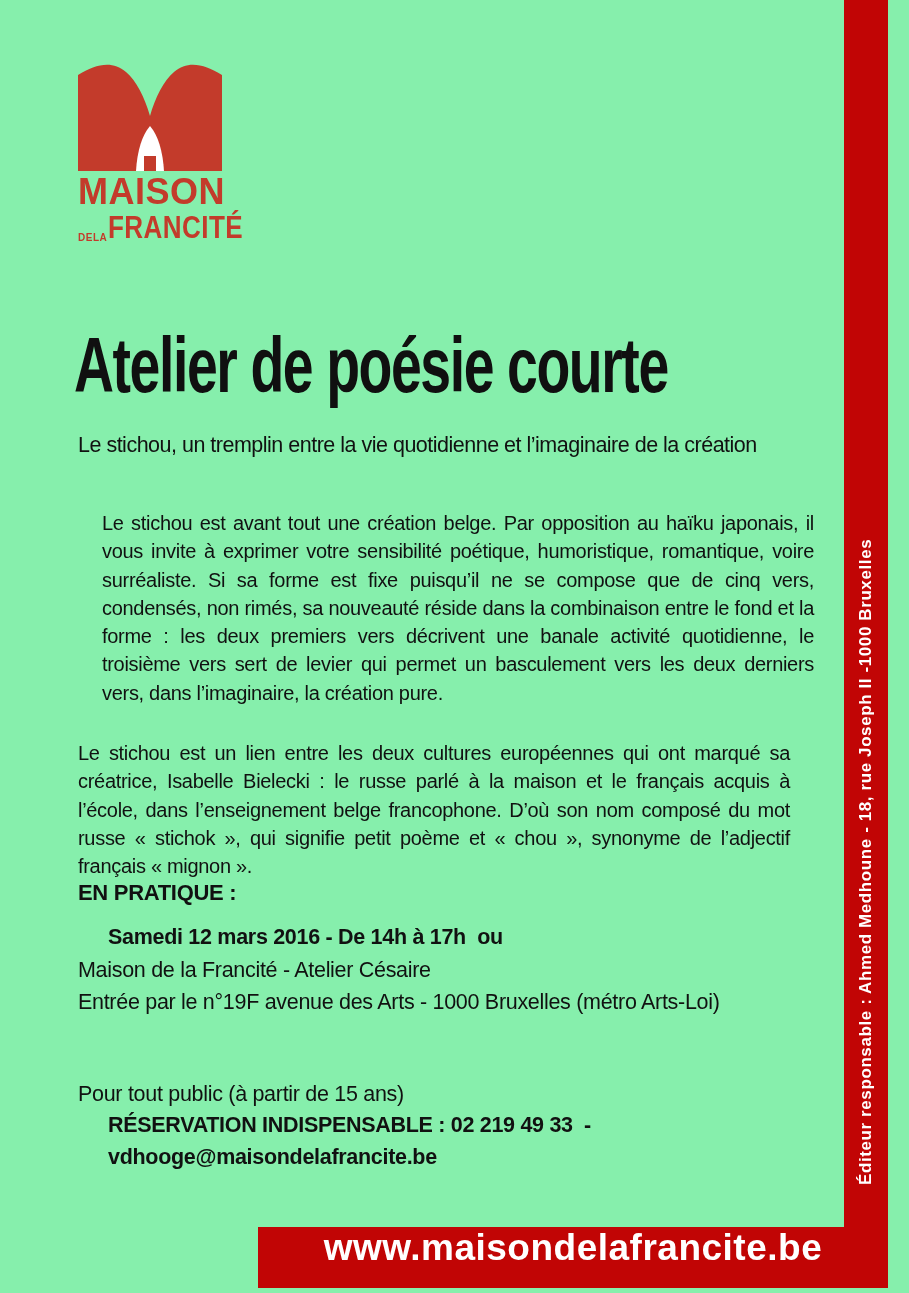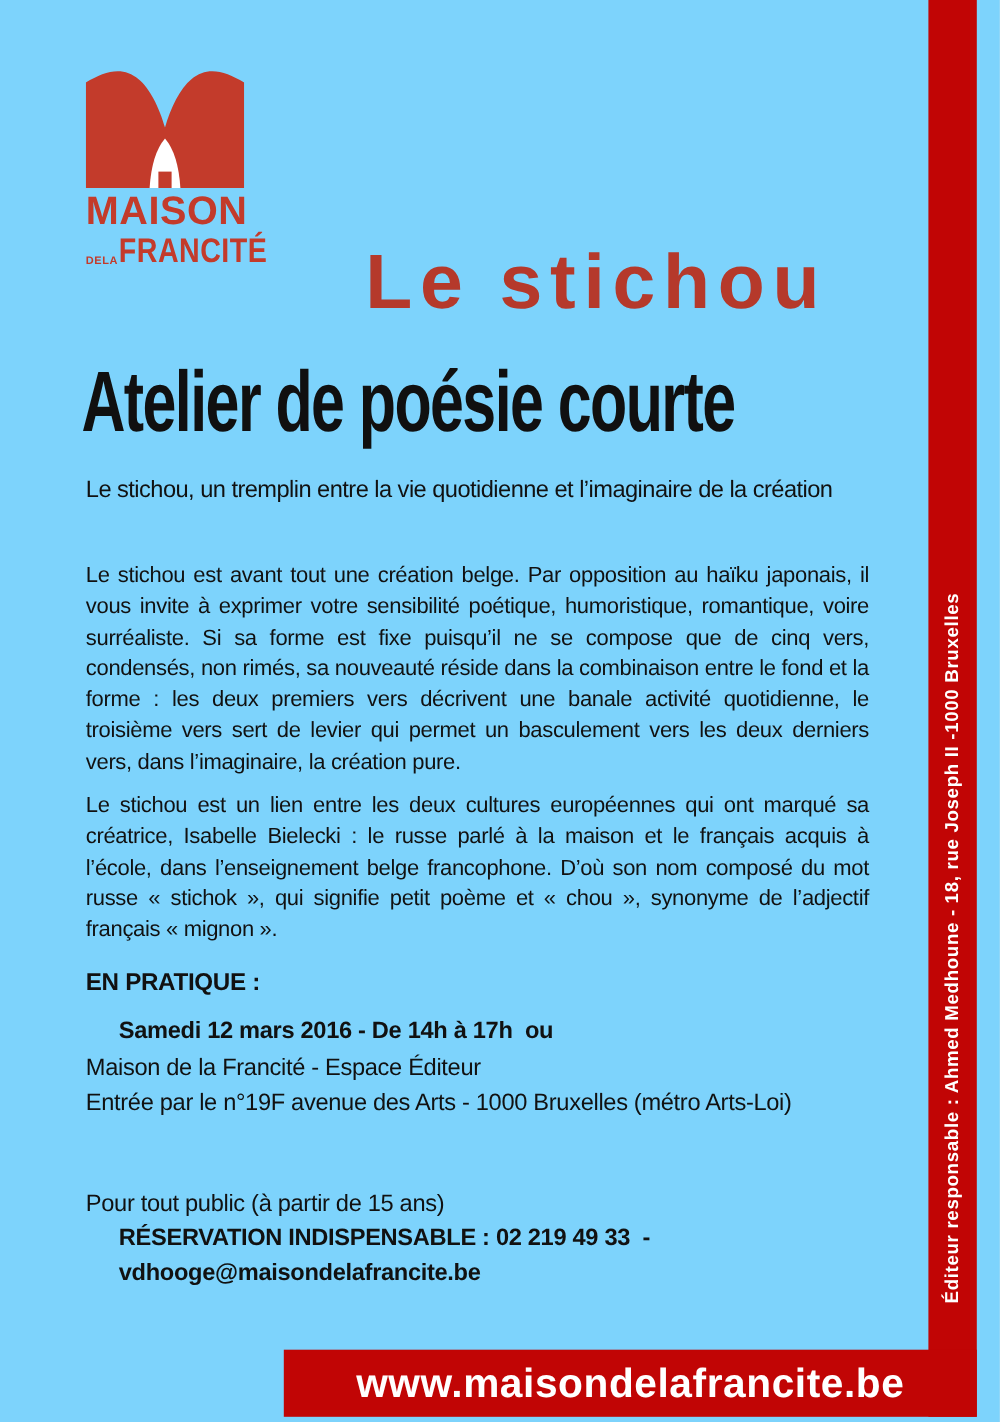--- a/index.html
+++ b/index.html
@@ -4,21 +4,21 @@
 <style>
   * { margin: 0; padding: 0; box-sizing: border-box; }
   html, body { background: #e8e8e8; }
   body { font-family: "Liberation Sans", sans-serif; }
 
   .page {
     position: relative;
     width: 909px;
     height: 1293px;
     margin: 0 auto;
-    background: #7dd3fc;
+    background: #86efac;
     overflow: hidden;
   }
 
   
   .logo { position: absolute; left: 78px; top: 62px; width: 160px; }
   .logo-mark svg { display: block; }
   .logo-name { color: #C33B2B; font-weight: bold; line-height: 1; margin-top: 3px; }
   .logo-name-top { font-size: 36px; letter-spacing: 0.5px; }
   .logo-name-bottom { display: flex; align-items: flex-end; margin-top: 2px; }
   .logo-dela { display: flex; flex-direction: row; font-size: 10px; line-height: 10px; letter-spacing: 0.5px; margin-right: 1px; }
@@ -41,22 +41,22 @@
   .lead {
     position: absolute; left: 78px; top: 430px; width: 712px;
     font-size: 21.5px; font-weight: normal; line-height: 30px;
     letter-spacing: -0.5px; text-align: justify; color: #111;
   }
   .para {
     position: absolute; left: 78px; width: 712px;
     font-size: 20px; line-height: 28.3px; letter-spacing: -0.3px;
     text-align: justify; color: #111;
   }
-  .para-1 { top: 509px; }
-  .para-2 { top: 718px; }
+  .para-1 { top: 509px; margin-left: 24px; }
+  .para-2 { top: 739px; }
 
   
   .pratique-heading {
     position: absolute; left: 78px; top: 880px;
     font-size: 22px; font-weight: bold; color: #111; letter-spacing: -0.3px;
   }
   .info-block { position: absolute; left: 78px; top: 921px; color: #111; }
   .info-line { font-size: 21.5px; line-height: 32.7px; letter-spacing: -0.3px; white-space: pre-wrap; }
   .info-line.bold { font-weight: bold; margin-left: 30px; }
   .public-block { position: absolute; left: 78px; top: 1079px; color: #111; }
@@ -74,21 +74,21 @@
     line-height: 44px;
     padding-top: 103px;
     color: #ffffff; font-size: 17px; font-weight: bold;
     letter-spacing: 0.6px; white-space: nowrap;
   }
 
   
   .footer-banner {
     position: absolute; left: 258px; top: 1227px; width: 630px; height: 61px;
     background: #C10505;
-    display: flex; align-items: center; justify-content: center;
+    display: flex; justify-content: center;
   }
   .footer-url {
     color: #ffffff; font-size: 37px; font-weight: bold; letter-spacing: 0.5px;
     white-space: nowrap;
   }
 </style>
 </head>
 <body>
 
 <div class="page">
@@ -106,33 +106,32 @@
       <div class="logo-name-bottom">
         <div class="logo-dela">
           <span>DE</span>
           <span>LA</span>
         </div>
         <div class="logo-francite">FRANCITÉ</div>
       </div>
     </div>
   </div>
 
-  <div class="script-title">Le stichou</div>
   <h1 class="main-title">Atelier de poésie courte</h1>
 
   <p class="lead">Le stichou, un tremplin entre la vie quotidienne et l’imaginaire de la création</p>
 
   <p class="para para-1">Le stichou est avant tout une création belge. Par opposition au haïku japonais, il vous invite à exprimer votre sensibilité poétique, humoristique, romantique, voire surréaliste. Si sa forme est fixe puisqu’il ne se compose que de cinq vers, condensés, non rimés, sa nouveauté réside dans la combinaison entre le fond et la forme : les deux premiers vers décrivent une banale activité quotidienne, le troisième vers sert de levier qui permet un basculement vers les deux derniers vers, dans l’imaginaire, la création pure.</p>
   <p class="para para-2">Le stichou est un lien entre les deux cultures européennes qui ont marqué sa créatrice, Isabelle Bielecki : le russe parlé à la maison et le français acquis à l’école, dans l’enseignement belge francophone. D’où son nom composé du mot russe « stichok », qui signifie petit poème et « chou », synonyme de l’adjectif français « mignon ».</p>
 
   <div class="pratique-heading">EN PRATIQUE :</div>
 
   <div class="info-block">
     <div class="info-line bold">Samedi 12 mars 2016 - De 14h à 17h  ou</div>
-    <div class="info-line">Maison de la Francité - Espace Éditeur</div>
+    <div class="info-line">Maison de la Francité - Atelier Césaire</div>
     <div class="info-line">Entrée par le n°19F avenue des Arts - 1000 Bruxelles (métro Arts-Loi)</div>
   </div>
 
   <div class="public-block">
     <div class="info-line">Pour tout public (à partir de 15 ans)</div>
     <div class="info-line bold">RÉSERVATION INDISPENSABLE : 02 219 49 33  - vdhooge@maisondelafrancite.be</div>
   </div>
 
   <div class="side-strip">
     <div class="side-strip-label">Éditeur responsable : Ahmed Medhoune - 18, rue Joseph II -1000 Bruxelles</div>

